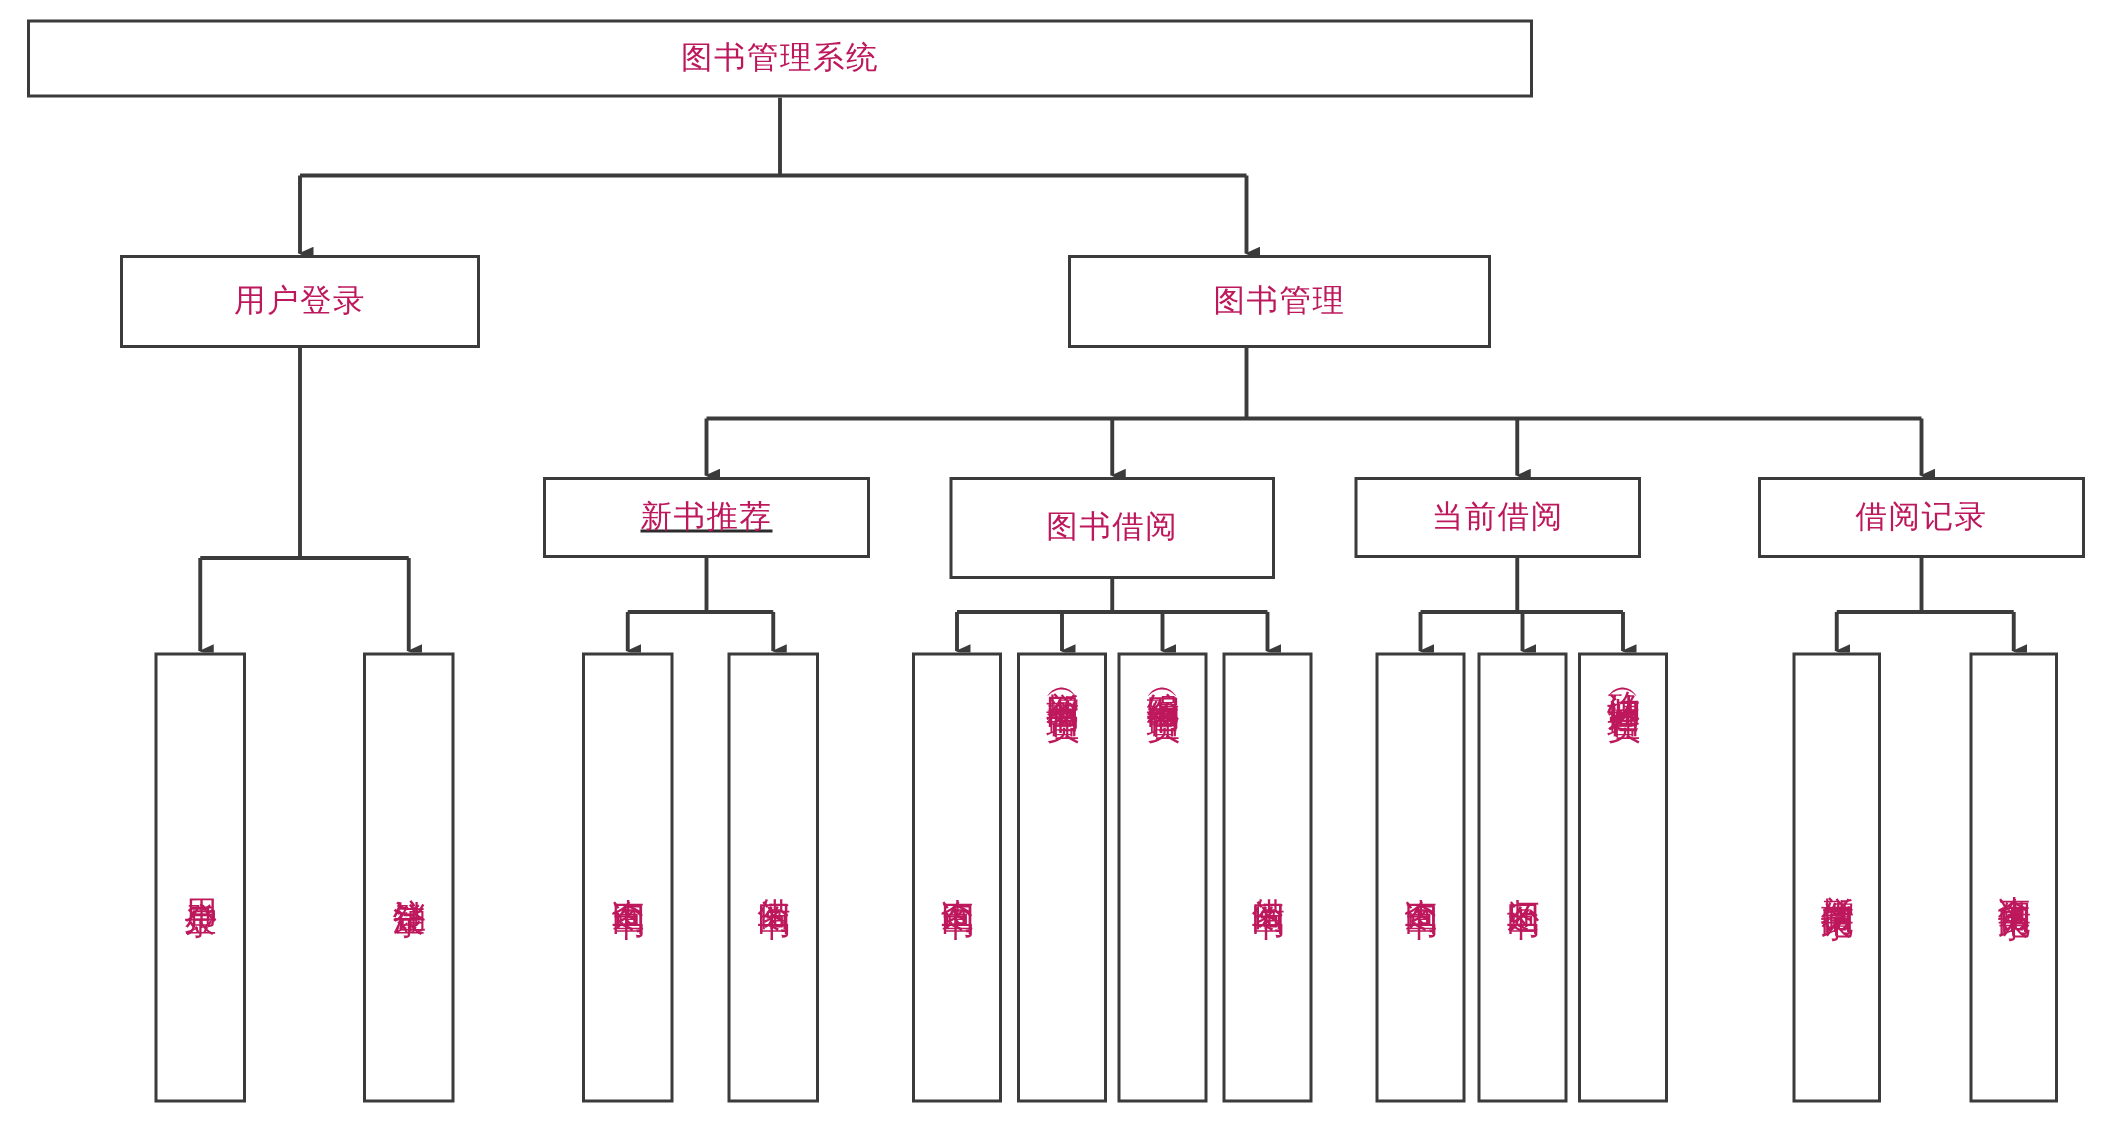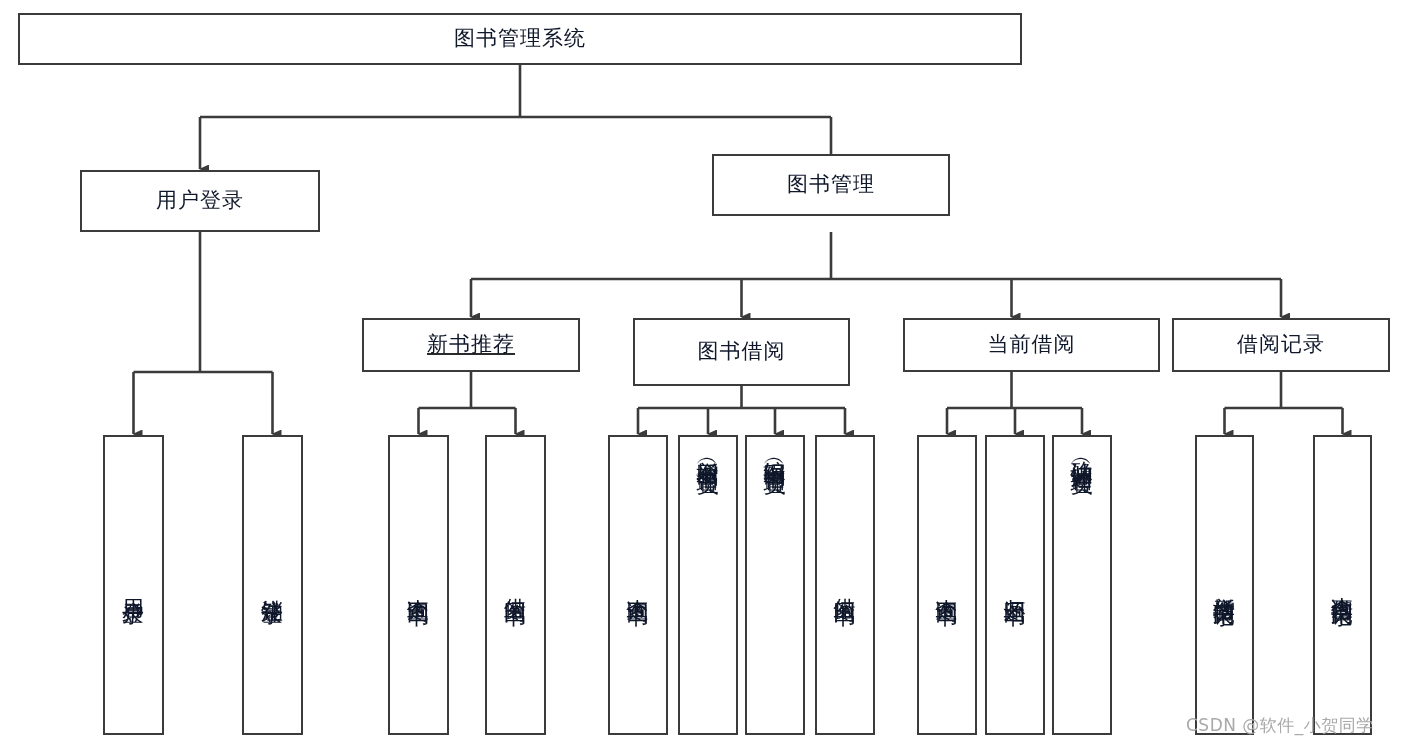--- a/index.html
+++ b/index.html
@@ -20,21 +20,21 @@
     box-sizing:border-box;
     background:#ffffff;
     border:2px solid #3b3b3b;
     display:flex;
     align-items:center;
     justify-content:center;
   }
   .node-label{
     font-size:21px;
     line-height:1.12;
-    color:#0f172a;
+    color:#be185d;
     letter-spacing:1px;
     white-space:nowrap;
   }
   
   .node.leaf{
     align-items:flex-start;
     justify-content:center;
     padding-top:6px;
   }
   .node.leaf.center-text{align-items:center;padding-top:0;}
@@ -106,30 +106,30 @@
       </g>
   </svg>
 
   <div id="node-layer">
       <div class="node" style="left: 18px; top: 13px; width: 1004px; height: 52px;">
         <span class="node-label">图书管理系统</span>
       </div>
       <div class="node" style="left: 80px; top: 170px; width: 240px; height: 62px;">
         <span class="node-label">用户登录</span>
       </div>
-      <div class="node" style="left: 712px; top: 154px; width: 238px; height: 62px;">
+      <div class="node" style="left: 712px; top: 170px; width: 282px; height: 62px;">
         <span class="node-label">图书管理</span>
       </div>
       <div class="node" style="left: 362px; top: 318px; width: 218px; height: 54px; text-decoration: underline;">
         <span class="node-label">新书推荐</span>
       </div>
       <div class="node" style="left: 633px; top: 318px; width: 217px; height: 68px;">
         <span class="node-label">图书借阅</span>
       </div>
-      <div class="node" style="left: 903px; top: 318px; width: 257px; height: 54px;">
+      <div class="node" style="left: 903px; top: 318px; width: 191px; height: 54px;">
         <span class="node-label">当前借阅</span>
       </div>
       <div class="node" style="left: 1172px; top: 318px; width: 218px; height: 54px;">
         <span class="node-label">借阅记录</span>
       </div>
       <div class="node leaf center-text" style="left: 103px; top: 435px; width: 61px; height: 300px;">
         <span class="node-label">用户登录</span>
       </div>
       <div class="node leaf center-text" style="left: 242px; top: 435px; width: 61px; height: 300px;">
         <span class="node-label">注销登录</span>
@@ -162,15 +162,14 @@
         <span class="node-label">确认归还（管理员）</span>
       </div>
       <div class="node leaf center-text" style="left: 1195px; top: 435px; width: 59px; height: 300px;">
         <span class="node-label">新增借阅记录</span>
       </div>
       <div class="node leaf center-text" style="left: 1313px; top: 435px; width: 59px; height: 300px;">
         <span class="node-label">查询借阅记录</span>
       </div>
     </div>
 
-  <div id="watermark">CSDN @软件_小贺同学</div>
 
 </div>
 
 </body></html>

